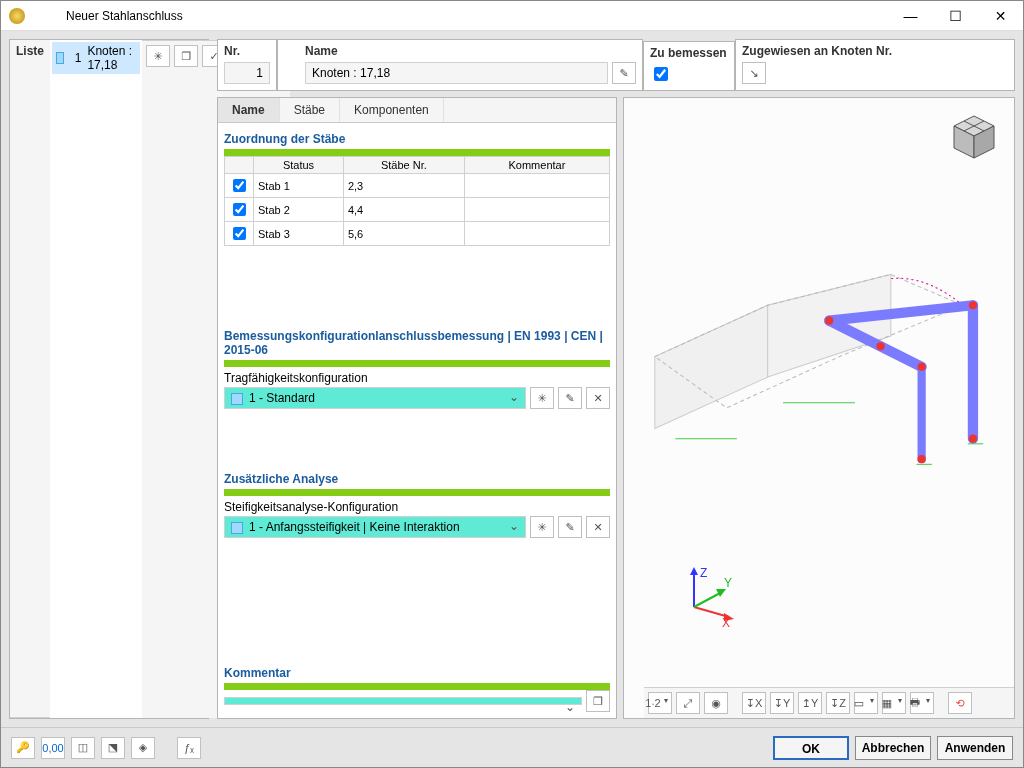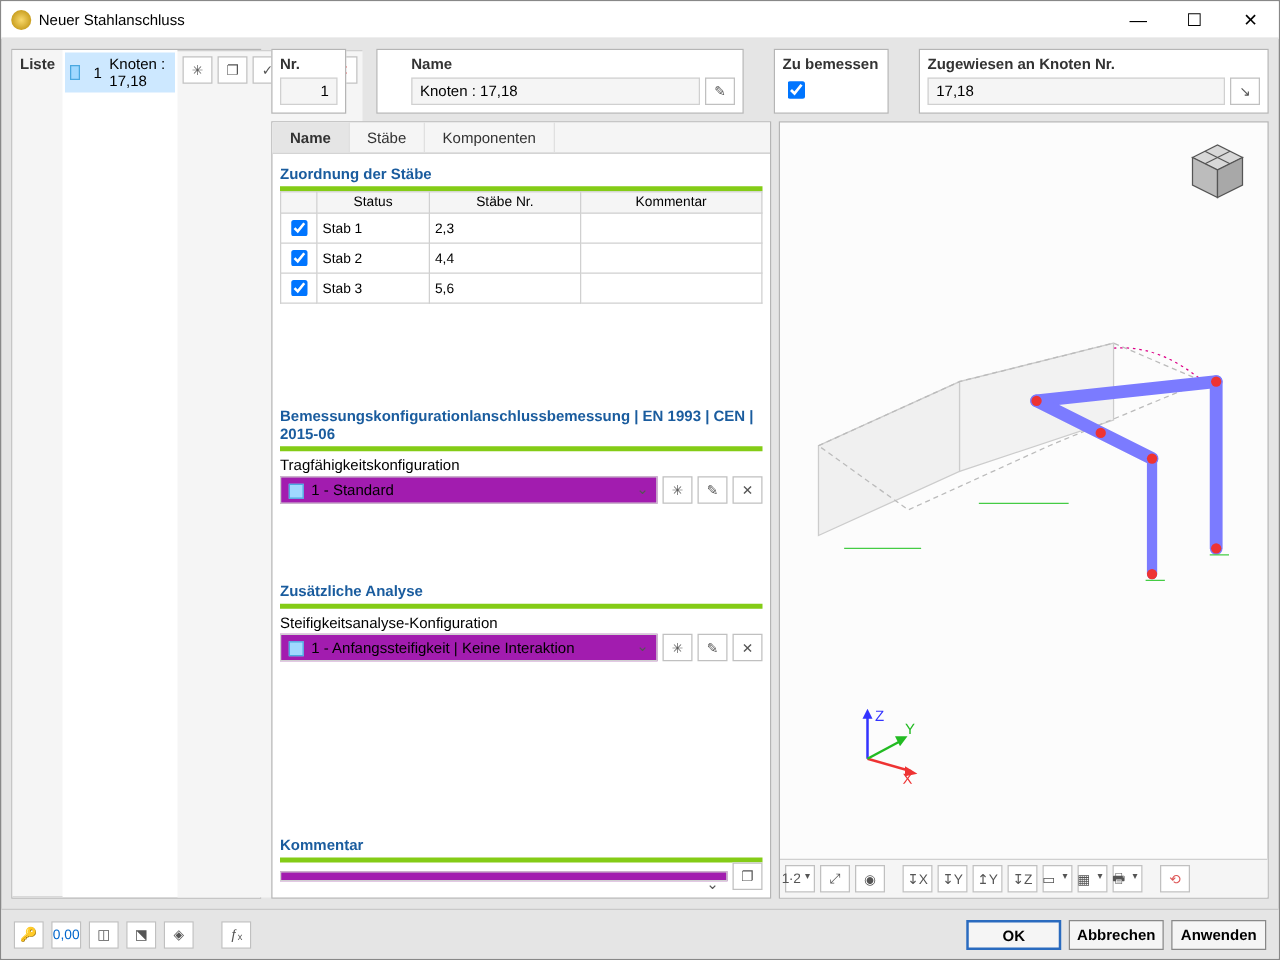--- a/index.html
+++ b/index.html
@@ -1,69 +1,69 @@
 <!DOCTYPE html>
 <html><head>
 <meta charset="utf-8">
 <style>
 * { box-sizing: border-box; font-family: "Segoe UI", Tahoma, sans-serif; font-size: 12px; }
 body { margin: 0; background: #fff; }
 .window { width: 1024px; height: 768px; border: 1px solid #888; background: #e5e5e5; display: flex; flex-direction: column; }
 .titlebar { height: 30px; background: #fff; display: flex; align-items: center; padding: 0 0 0 8px; border-bottom: 1px solid #ddd; }
-.titlebar .title { flex: 1; font-size: 12px; }
+.titlebar .title { flex: 1; font-size: 12px; margin-left: 35px; }
 .titlebar .winbtn { width: 45px; height: 30px; text-align: center; line-height: 30px; font-size: 14px; }
 .app-icon { width: 16px; height: 16px; margin-right: 6px; background: radial-gradient(#f9d96c,#b68700); border-radius: 50%; }
 
 .body { flex: 1; display: flex; padding: 8px; gap: 8px; overflow: hidden; }
 .liste-panel { width: 200px; background: #fff; border: 1px solid #b5b5b5; display: flex; flex-direction: row; }
 .panel-head { font-weight: bold; padding: 4px 6px; background: #f5f5f5; color: #333; border-bottom: 1px solid #d0d0d0; }
 .list-body { flex: 1; padding: 2px; }
 .list-row { display: flex; align-items: center; padding: 2px 4px; background: #cde8ff; }
 .list-row .sq { width: 12px; height: 12px; background: #a0d8ff; border: 1px solid #4aa8e0; margin-right: 6px; }
 .list-row .num { width: 18px; text-align: right; margin-right: 6px; }
 .liste-foot { display: flex; padding: 4px; gap: 4px; border-top: 1px solid #d0d0d0; background: #f5f5f5; }
 .ibtn { width: 24px; height: 22px; border: 1px solid #c0c0c0; background: #fff; display: flex; align-items: center; justify-content: center; font-size: 11px; color: #555; }
 .ibtn.red { color: #d00; font-weight: bold; }
 
 .right { flex: 1; display: flex; flex-direction: column; gap: 6px; }
-.toprow { display: flex; gap: 24px; }
+.toprow { display: flex; gap: 0; align-items: flex-end; }
 .field-box { background: #fff; border: 1px solid #b5b5b5; padding: 4px 6px 6px; }
 .field-box .lbl { font-weight: bold; color: #333; margin-bottom: 4px; display: block; }
 .nrbox { width: 60px; }
 .nrval { text-align: right; padding: 3px 6px; background: #f5f5f5; border: 1px solid #d0d0d0; }
 .namebox { flex: 1; padding-left: 27px; }
 .namerow { display: flex; gap: 4px; }
 .txtin { flex: 1; background: #f5f5f5; border: 1px solid #d0d0d0; padding: 3px 6px; }
 .bem { width: 92px; }
 .chk { width: 14px; height: 14px; }
 .zuge { width: 280px; }
 
 .content-row { flex: 1; display: flex; gap: 6px; min-height: 0; }
 .leftcol { width: 400px; display: flex; flex-direction: column; background: #fff; border: 1px solid #b5b5b5; }
 .tabs { display: flex; background: #f5f5f5; border-bottom: 1px solid #c9c9c9; }
 .tab { padding: 5px 14px; color: #333; border-right: 1px solid #e0e0e0; }
 .tab.active { background: #e5e5e5; font-weight: bold; }
 .sections { flex: 1; overflow: auto; padding: 6px; display: flex; flex-direction: column; gap: 10px; }
-.sect-title { color: #1a5c9e; font-weight: bold; padding: 3px 0; border-bottom: 4px solid #84cc16; }
+.sect-title { color: #1a5c9e; font-weight: bold; padding: 3px 0; border-bottom: 7px solid #84cc16; }
 table.grid { width: 100%; border-collapse: collapse; }
 table.grid th, table.grid td { border: 1px solid #d0d0d0; padding: 2px 4px; font-size: 11px; text-align: left; }
 table.grid th { background: #f5f5f5; text-align: center; font-weight: normal; }
 .chkcell { width: 24px; text-align: center; }
 .combo-row { display: flex; gap: 4px; align-items: center; }
-.combo { flex: 1; background: #a21caf; border: 1px solid #d0d0d0; padding: 3px 6px; position: relative; }
+.combo { flex: 1; background: #5eead4; border: 1px solid #d0d0d0; padding: 3px 6px; position: relative; }
 .combo::after { content: "⌄"; position: absolute; right: 6px; top: 2px; color: #555; }
 .sq-mark { display:inline-block; width: 12px; height: 12px; background: #a0d8ff; border: 1px solid #4aa8e0; margin-right: 6px; vertical-align: middle; }
 .sub-lbl { padding: 4px 0 2px; }
 .spacer { flex: 1; }
 
 .viewport { flex: 1; background: #fcfcfc; border: 1px solid #b5b5b5; display: flex; flex-direction: column; position: relative; }
 .vp-canvas { flex: 1; position: relative; overflow: hidden; }
 .cube { position: absolute; right: 10px; top: 10px; width: 60px; height: 55px; }
 .axes { position: absolute; left: 50px; bottom: 60px; width: 60px; height: 60px; }
-.vp-foot { display: flex; gap: 4px; padding: 4px; background: #f5f5f5; border-top: 1px solid #d0d0d0; flex-wrap: wrap; }
+.vp-foot { display: flex; gap: 4px; padding: 4px; background: #f5f5f5; border-top: 1px solid #d0d0d0; flex-wrap: wrap; margin-left: 20px; }
 .vp-foot .gsep { width: 6px; }
 .drop { position: relative; padding-right: 14px; }
 .drop::after { content: "▾"; position: absolute; right: 3px; top: 3px; font-size: 8px; color: #555; }
 
 .bottom-bar { height: 40px; background: #e5e5e5; border-top: 1px solid #c9c9c9; display: flex; align-items: center; padding: 0 10px; gap: 6px; }
 .bottom-bar .grow { flex: 1; }
 .dlg-btn { min-width: 76px; height: 24px; border: 1px solid #888; background: #f5f5f5; text-align: center; line-height: 22px; font-weight: bold; }
 .dlg-btn.primary { border: 2px solid #2a6bbf; }
 
 
@@ -114,21 +114,20 @@
             <div class="ibtn">✎</div>
           </div>
         </div>
         <div class="field-box bem">
           <span class="lbl">Zu bemessen</span>
           <input type="checkbox" class="chk" checked="" style="">
         </div>
         <div class="field-box zuge">
           <span class="lbl">Zugewiesen an Knoten Nr.</span>
           <div class="namerow">
-            <div class="txtin">17,18</div>
             <div class="ibtn">↘</div>
           </div>
         </div>
       </div>
 
       <div class="content-row">
         <div class="leftcol">
           <div class="tabs">
             <div class="tab active">Name</div>
             <div class="tab">Stäbe</div>

